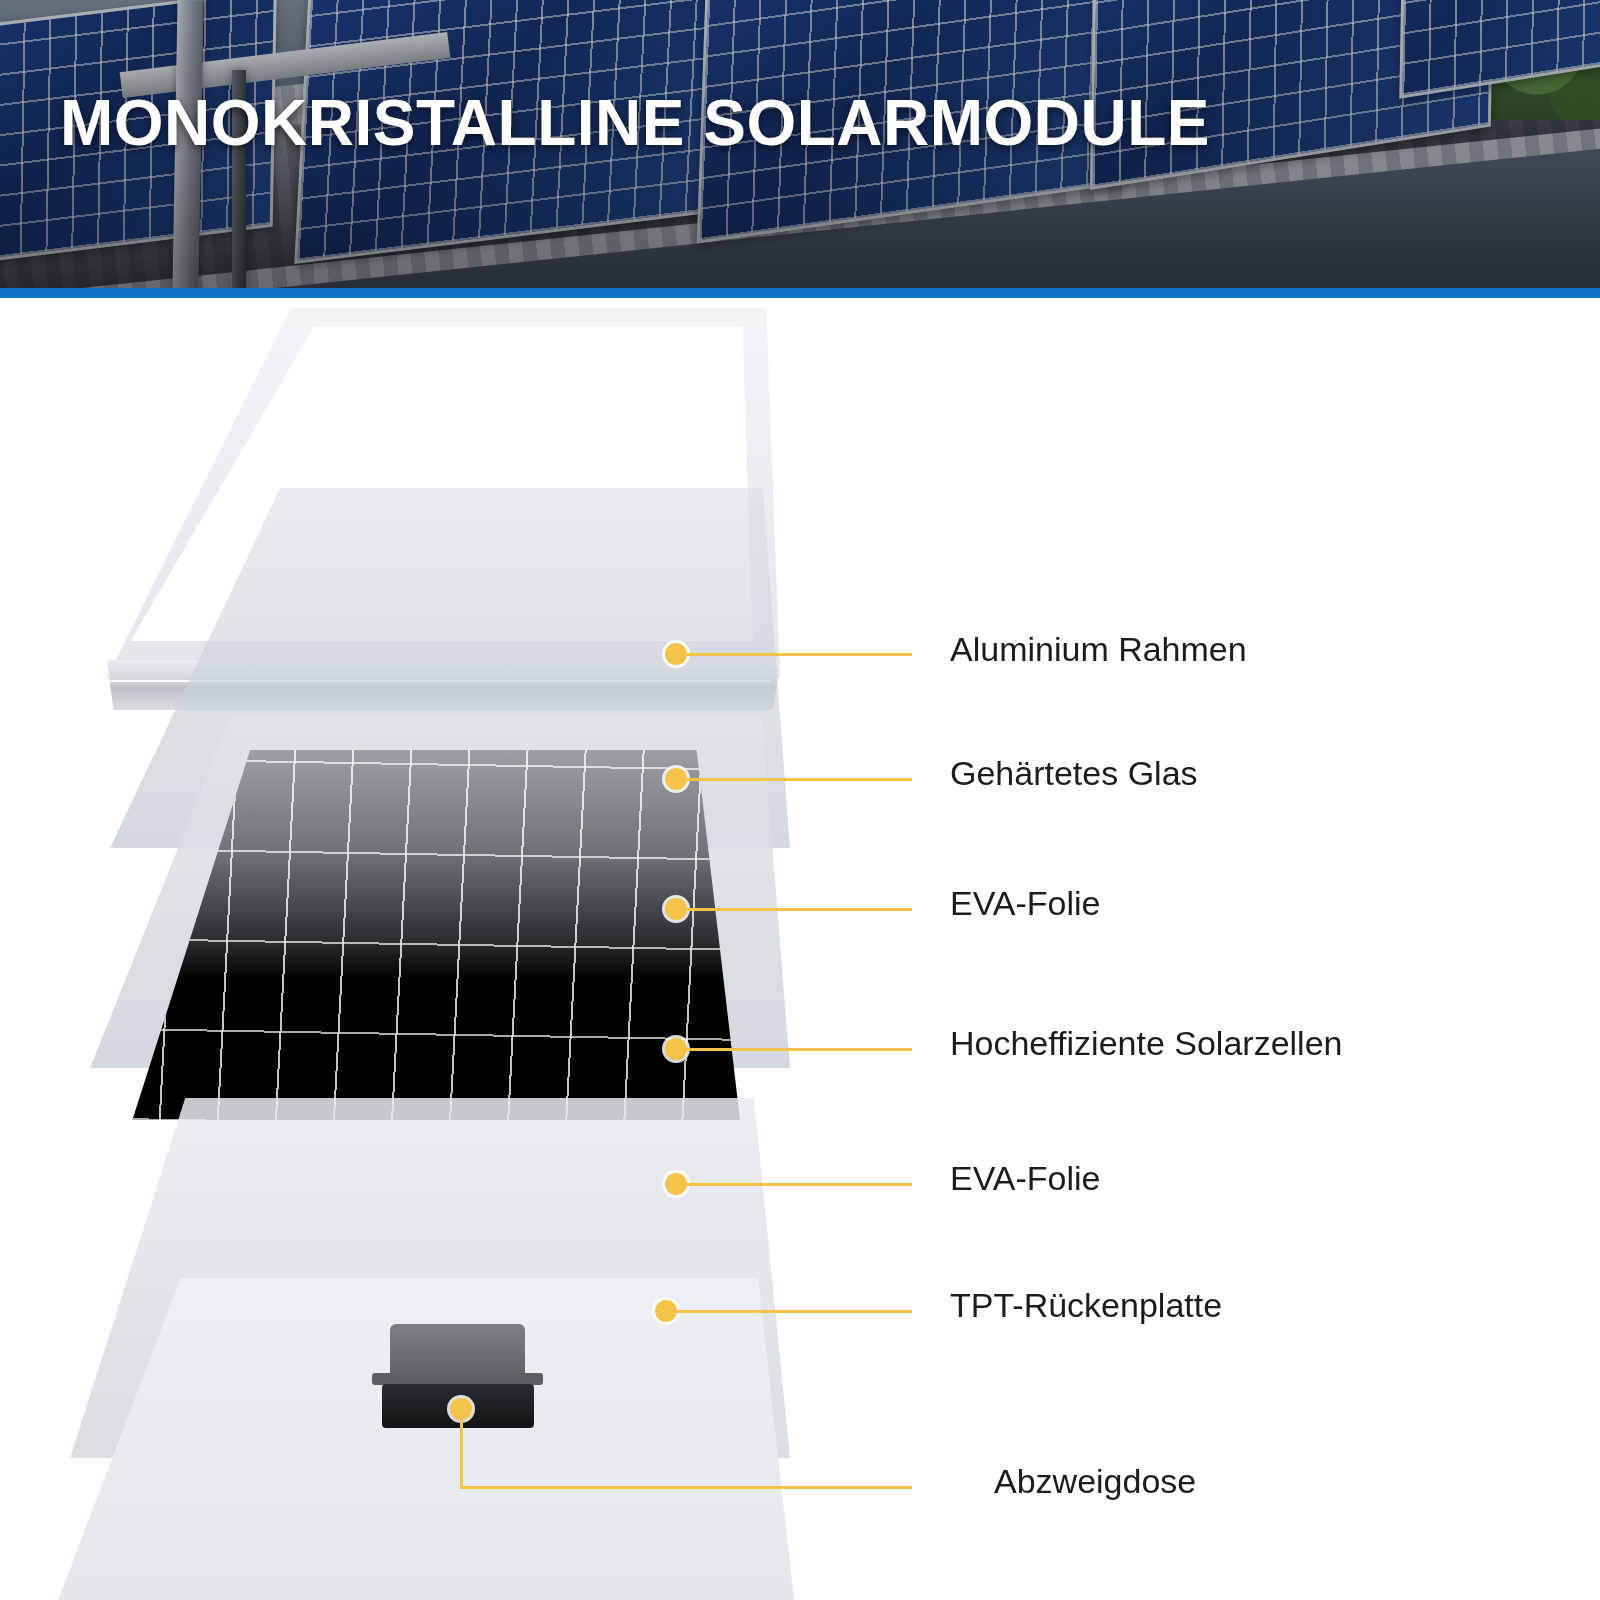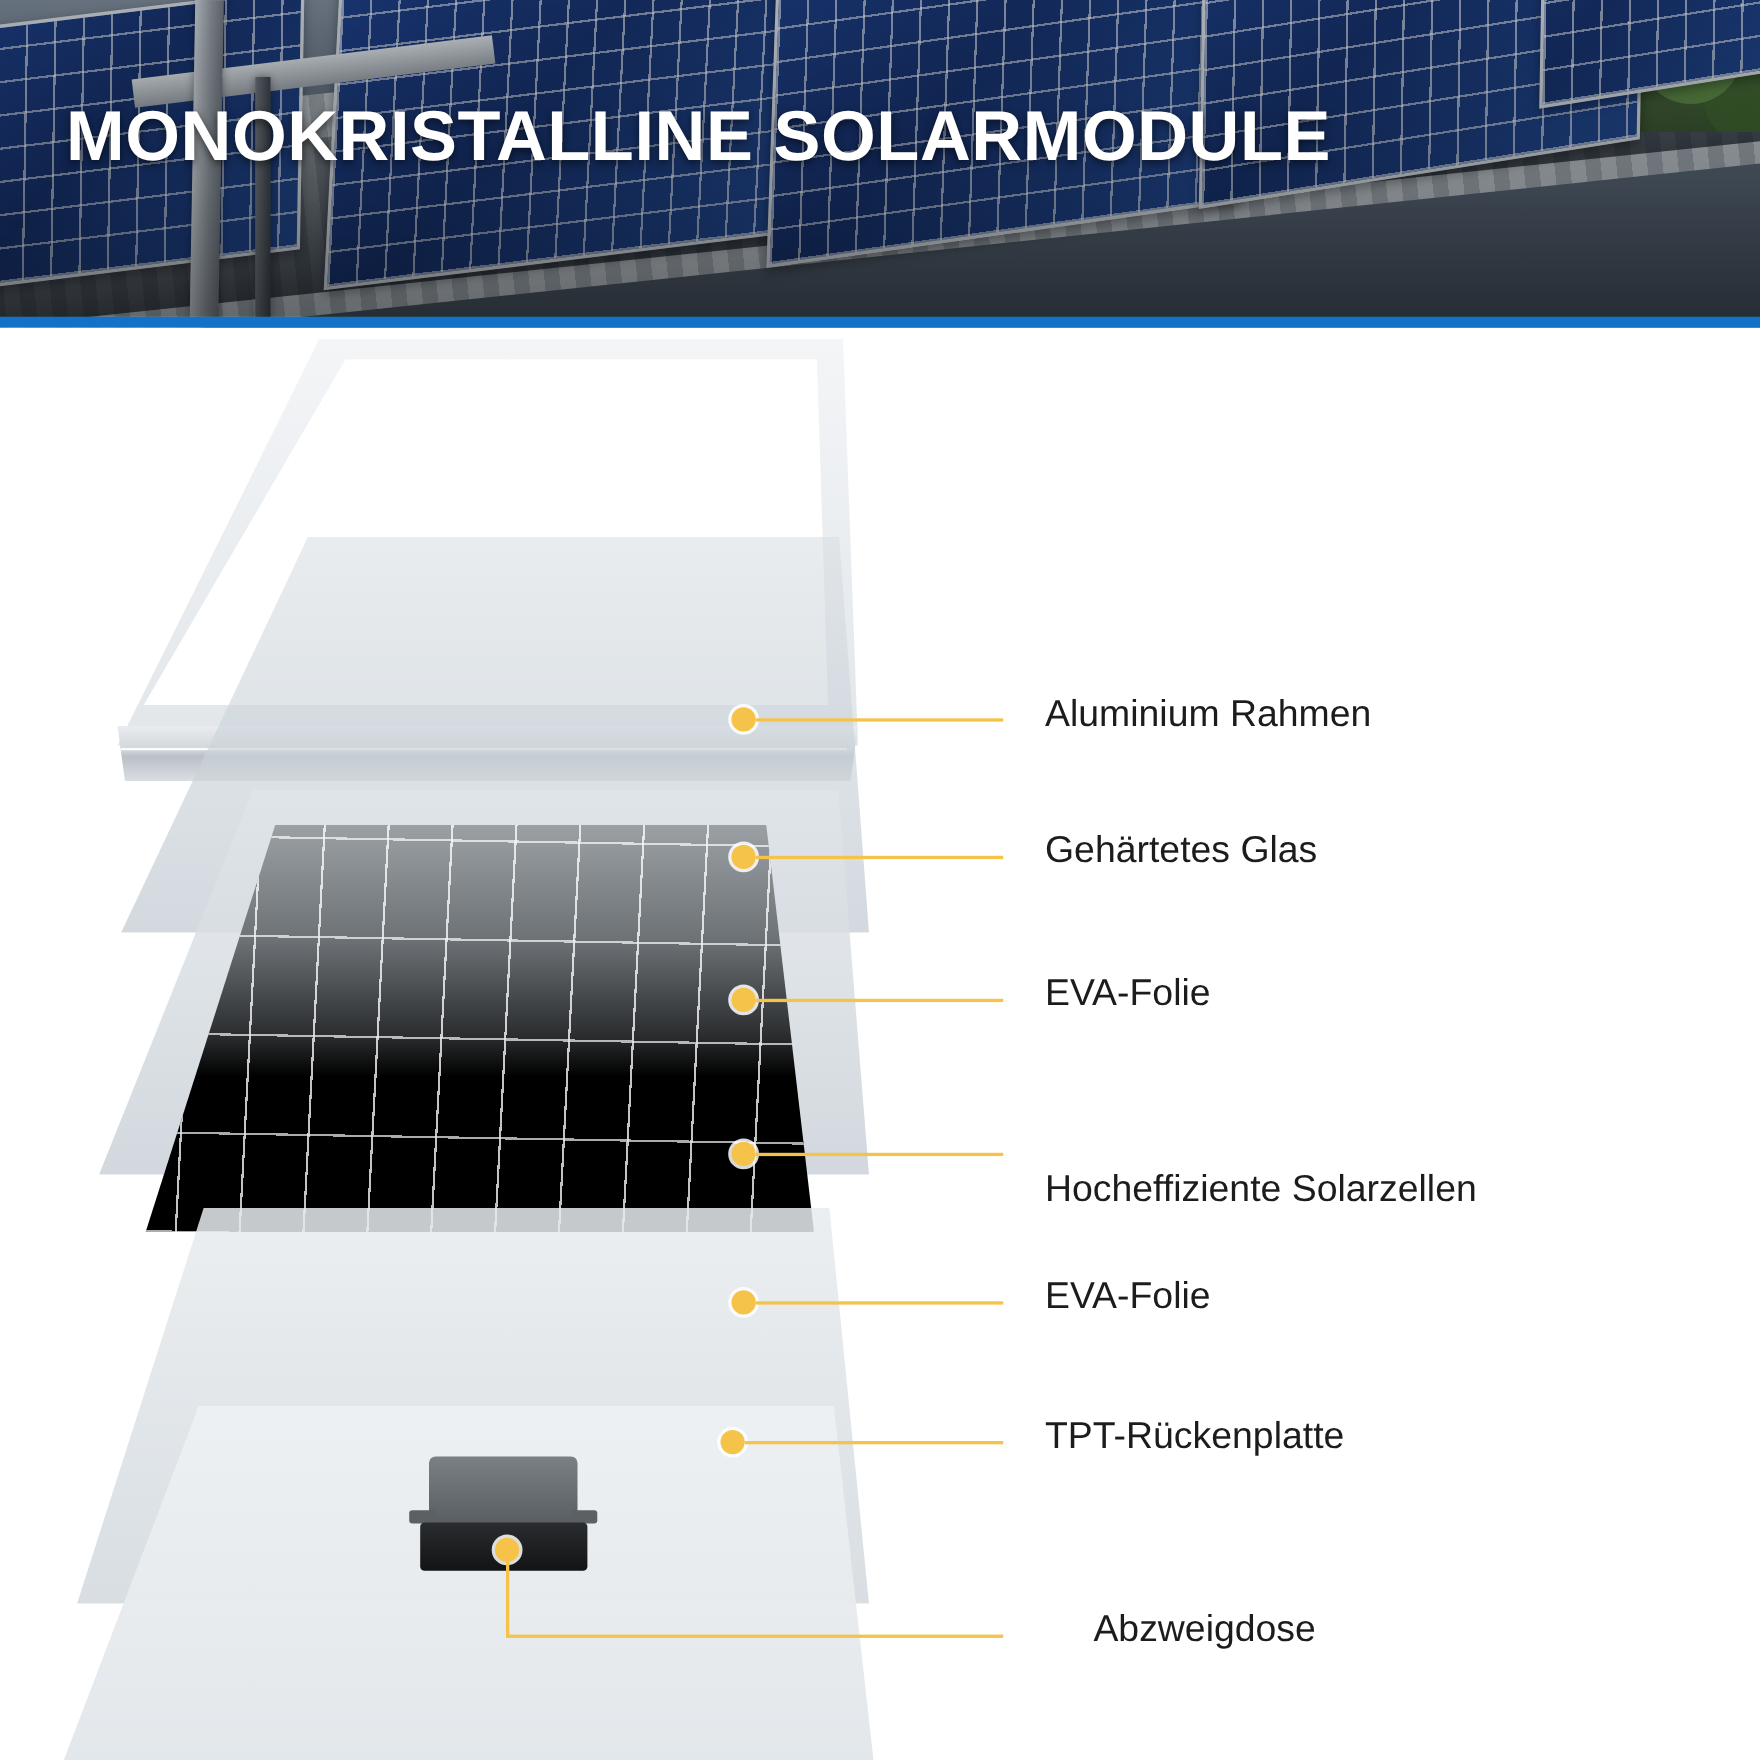--- a/index.html
+++ b/index.html
@@ -18,21 +18,21 @@
     background: #ffffff;
   }
 
   
   #hero {
     position: absolute;
     left: 0; top: 0;
     width: 1600px;
     height: 320px;
     overflow: hidden;
-    background: #14532d;
+    background: #8b5cf6;
   }
   .hero-sky {
     position: absolute;
     left: 0; top: 0;
     width: 1600px; height: 288px;
     background:
       linear-gradient(180deg, #7d8a99 0%, #5d6b7c 38%, #46525f 100%);
   }
   .roof {
     position: absolute;
@@ -341,21 +341,21 @@
     <div class="callout-dot" style="left:665px; top:470px;"></div>
     <div class="callout-line" style="left:687px; top:480px; width:225px;"></div>
     <div class="callout-label" style="left:950px; top:456px;">Gehärtetes Glas</div>
 
     <div class="callout-dot" style="left:665px; top:600px;"></div>
     <div class="callout-line" style="left:687px; top:610px; width:225px;"></div>
     <div class="callout-label" style="left:950px; top:586px;">EVA-Folie</div>
 
     <div class="callout-dot" style="left:665px; top:740px;"></div>
     <div class="callout-line" style="left:687px; top:750px; width:225px;"></div>
-    <div class="callout-label" style="left:950px; top:764px;">Hocheffiziente Solarzellen</div>
+    <div class="callout-label" style="left:950px; top:726px;">Hocheffiziente Solarzellen</div>
 
     <div class="callout-dot" style="left:665px; top:875px;"></div>
     <div class="callout-line" style="left:687px; top:885px; width:225px;"></div>
     <div class="callout-label" style="left:950px; top:861px;">EVA-Folie</div>
 
     <div class="callout-dot" style="left:655px; top:1002px;"></div>
     <div class="callout-line" style="left:677px; top:1012px; width:235px;"></div>
     <div class="callout-label" style="left:950px; top:988px;">TPT-Rückenplatte</div>
 
     <div class="callout-dot" style="left:450px; top:1100px;"></div>

